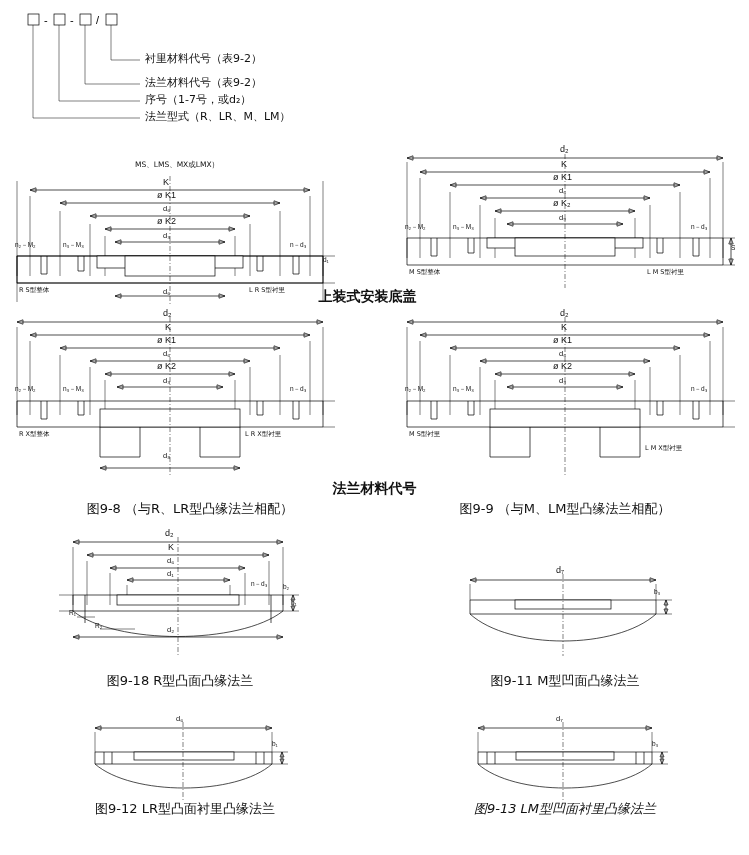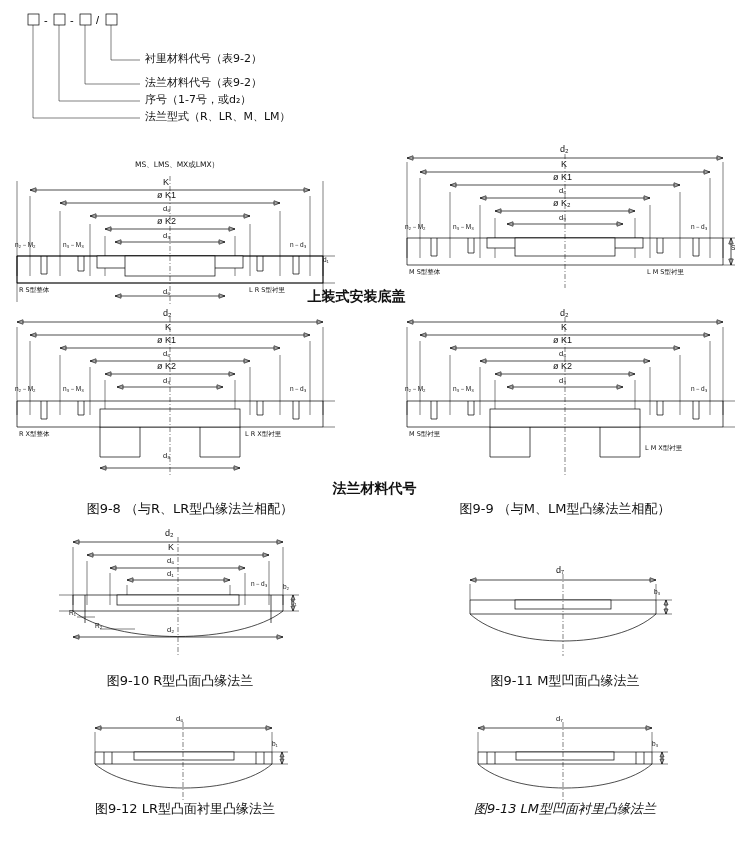--- a/index.html
+++ b/index.html
@@ -167,21 +167,21 @@
     <div class="abs small" style="left:158px;top:58px;">ø K₂</div>
     <div class="abs tiny" style="left:164px;top:73px;">d₉</div>
     <div class="abs xtiny" style="left:10px;top:83px;">n₂－M₂</div>
     <div class="abs xtiny" style="left:58px;top:83px;">n₃－M₃</div>
     <div class="abs xtiny" style="left:296px;top:83px;">n－d₃</div>
     <div class="abs xtiny" style="left:336px;top:104px;">S</div>
     <div class="abs cn xtiny" style="left:14px;top:128px;">M S型整体</div>
     <div class="abs cn xtiny" style="left:252px;top:128px;">L M S型衬里</div>
   </div>
 
-  <div class="abs cn big center" style="left:0;width:713px;top:288px;">上装式安装底盖</div>
+  <div class="abs cn big center" style="left:0;width:713px;top:288px;padding-left:11px;">上装式安装底盖</div>
 
   <div class="abs" style="left:5px;top:305px;width:330px;height:175px;">
     <svg width="330" height="175">
       <path class="lnthin" d="M12 22 L12 110 M318 22 L318 110"></path>
       <path class="lnthin" d="M25 36 L25 110 M305 36 L305 110"></path>
       <path class="lnthin" d="M55 50 L55 110 M275 50 L275 110"></path>
       <path class="lnthin" d="M85 62 L85 110 M245 62 L245 110"></path>
       <path class="lnthin" d="M100 75 L100 110 M230 75 L230 110"></path>
       <path class="ln" d="M12 17 L318 17"></path>
         <path class="ln" d="M12 17 l6 -2.2 v4.4 z" fill="#000"></path>
@@ -327,21 +327,21 @@
     <div class="abs small" style="left:113px;top:17px;">K</div>
     <div class="abs tiny" style="left:112px;top:31px;">d₆</div>
     <div class="abs tiny" style="left:112px;top:44px;">d₁</div>
     <div class="abs xtiny" style="left:196px;top:55px;">n－d₃</div>
     <div class="abs xtiny" style="left:14px;top:84px;">R₁</div>
     <div class="abs xtiny" style="left:40px;top:97px;">R₂</div>
     <div class="abs tiny" style="left:112px;top:100px;">d₂</div>
     <div class="abs xtiny" style="left:228px;top:58px;">b₂</div>
     <div class="abs xtiny" style="left:236px;top:74px;">b₁</div>
   </div>
-  <div class="abs cn cap" style="left:20px;top:672px;width:320px;text-align:center;">图9-10  R型凸面凸缘法兰</div>
+  <div class="abs cn cap" style="left:20px;top:672px;width:320px;text-align:center;">图9-18  R型凸面凸缘法兰</div>
 
   <div class="abs" style="left:440px;top:560px;width:250px;height:105px;">
     <svg width="250" height="105">
       <path class="lnthin" d="M30 24 L30 40 M216 24 L216 40"></path>
       <path class="ln" d="M30 20 L216 20"></path>
         <path class="ln" d="M30 20 l6 -2.2 v4.4 z" fill="#000"></path>
         <path class="ln" d="M216 20 l-6 -2.2 v4.4 z" fill="#000"></path>
       <path class="ln" d="M30 40 L216 40 L216 54 L30 54 Z" fill="url(#hC)"></path>
       <path class="ln" d="M30 54 C 70 90, 176 90, 216 54" fill="url(#hC)"></path>
       <rect class="ln whitefill" x="75" y="40" width="96" height="9"></rect>

